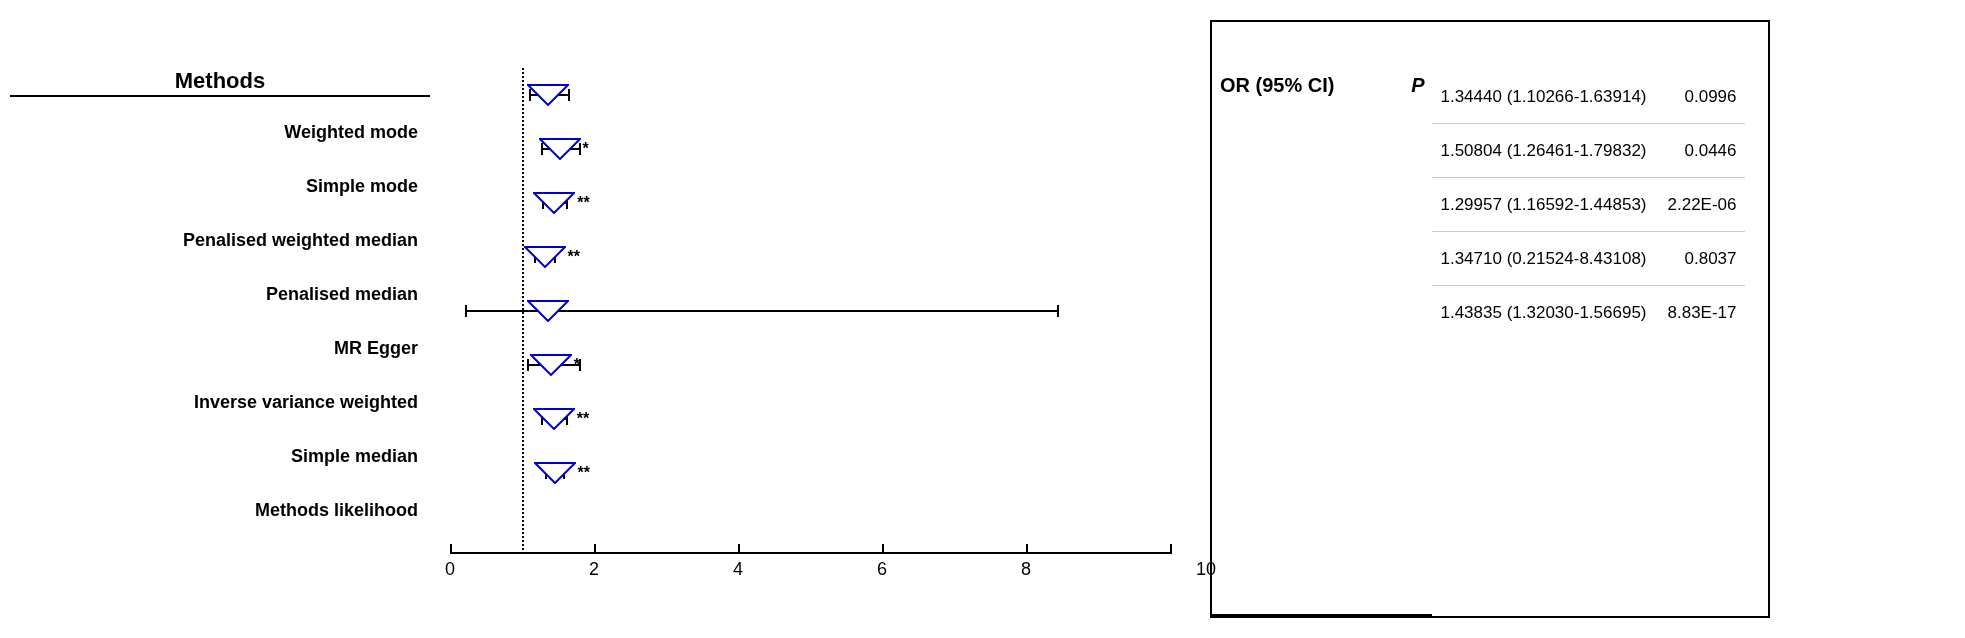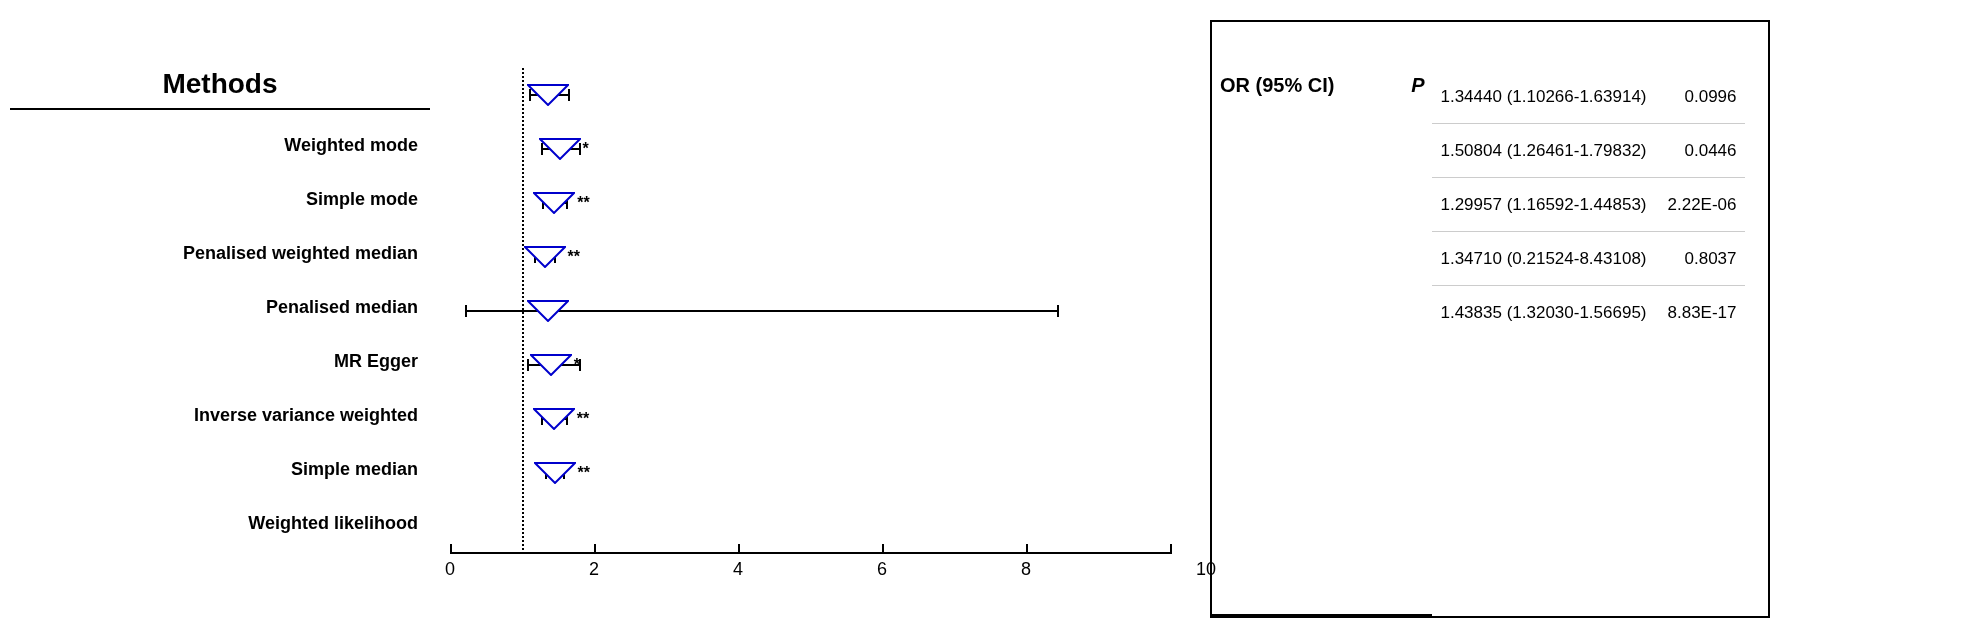--- a/index.html
+++ b/index.html
@@ -19,25 +19,25 @@
     }
     
     .methods-col {
       width: 420px;
       display: flex;
       flex-direction: column;
       padding-top: 48px;
     }
     .methods-header {
       font-weight: bold;
-      font-size: 28px;
+      font-size: 22px;
       text-align: center;
       margin-bottom: 8px;
       border-bottom: 2px solid #000;
-      padding-bottom: 8px;
+      padding-bottom: 1px;
     }
     .method-label {
       font-weight: bold;
       font-size: 18px;
       text-align: right;
       padding-right: 12px;
       height: 54px;
       display: flex;
       align-items: center;
       justify-content: flex-end;
@@ -175,21 +175,21 @@
   <div class="methods-col">
     <div class="methods-header">Methods</div>
     <div id="method-labels">
         <div class="method-label">Weighted mode</div>
         <div class="method-label">Simple mode</div>
         <div class="method-label">Penalised weighted median</div>
         <div class="method-label">Penalised median</div>
         <div class="method-label">MR Egger</div>
         <div class="method-label">Inverse variance weighted</div>
         <div class="method-label">Simple median</div>
-        <div class="method-label">Weighted likelihood</div>
+        <div class="method-label">Methods likelihood</div>
       </div>
   </div>
 
   <div class="plot-area">
     <div class="plot-inner" id="plot-inner">
 
       <div class="x-axis"></div>
 
     <div class="ref-line" style="left: 72px;"></div>
         <div class="data-row" style="position: absolute; top: 0px; left: 0px; width: 100%; height: 54px;">

